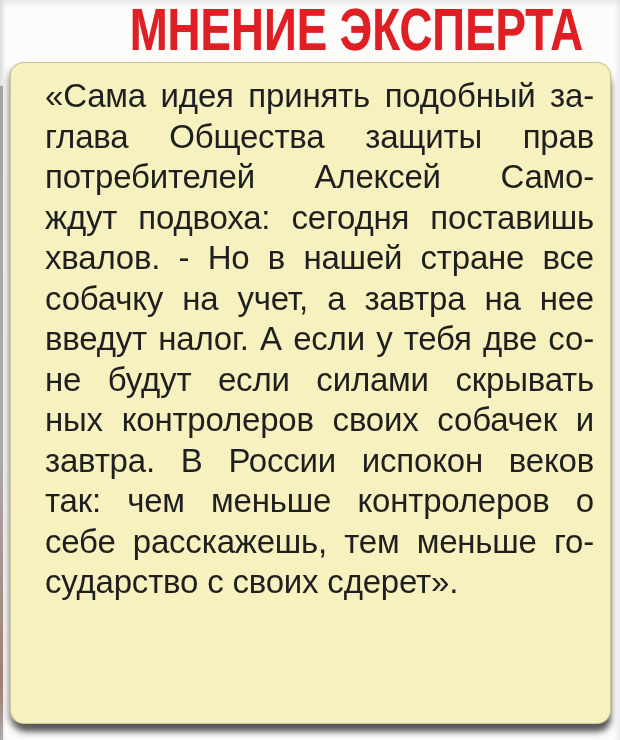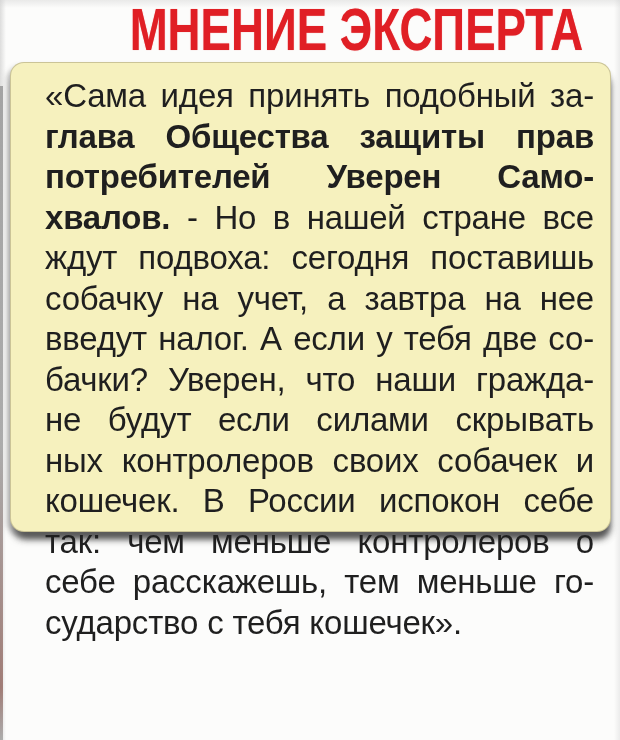--- a/index.html
+++ b/index.html
@@ -51,21 +51,21 @@
     transform: scaleX(0.76);
     transform-origin: 50% 50%;
     margin-left: 58px;
     text-shadow: 0 0 1px rgba(224,31,37,0.6);
   }
   .quote-box {
     position: absolute;
     left: 10px;
     top: 62px;
     width: 601px;
-    height: 470px;
+    height: 662px;
     box-sizing: border-box;
     background: #f6f1be;
     border: 1px solid rgba(150, 142, 105, 0.45);
     border-radius: 14px;
     padding: 13px 16px 0 34px;
     box-shadow:
       -3px 4px 5px rgba(110, 110, 110, 0.45),
       2px 9px 7px -3px rgba(58, 58, 58, 0.85),
       0 10px 8px -4px rgba(70, 70, 70, 0.6);
   }
@@ -77,46 +77,45 @@
   }
   .quote-line {
     text-align: justify;
     text-align-last: justify;
     letter-spacing: -0.2px;
   }
   .quote-line.no-justify {
     text-align-last: left;
   }
   .quote-line .bold {
-    font-weight: 700;
+    font-weight: 400;
   }
 </style>
 </head>
 <body>
 
 <div class="page">
 
   <div class="edge-artifact"></div>
 
   <div class="headline">
     <span class="headline-text" style="color: rgb(224, 31, 37);">МНЕНИЕ ЭКСПЕРТА</span>
   </div>
 
   <div class="quote-box" style="background: rgb(246, 241, 190);">
     <div class="quote-lines" style="color: rgb(31, 31, 31);">
         <div class="quote-line"><span>«Сама идея принять подобный за-</span></div>
         <div class="quote-line"><span class="bold">глава Общества защиты прав</span></div>
-        <div class="quote-line"><span class="bold">потребителей Уверен Само-</span></div>
+        <div class="quote-line"><span class="bold">потребителей Алексей Само-</span></div>
+        <div class="quote-line"><span>ждут подвоха: сегодня поставишь</span></div>
         <div class="quote-line"><span class="bold">хвалов.</span><span> - Но в нашей стране все</span></div>
-        <div class="quote-line"><span>ждут подвоха: сегодня поставишь</span></div>
         <div class="quote-line"><span>собачку на учет, а завтра на нее</span></div>
         <div class="quote-line"><span>введут налог. А если у тебя две со-</span></div>
-        <div class="quote-line"><span>бачки? Уверен, что наши гражда-</span></div>
         <div class="quote-line"><span>не будут если силами скрывать</span></div>
         <div class="quote-line"><span>ных контролеров своих собачек и</span></div>
-        <div class="quote-line"><span>кошечек. В России испокон себе</span></div>
+        <div class="quote-line"><span>завтра. В России испокон веков</span></div>
         <div class="quote-line"><span>так: чем меньше контролеров о</span></div>
         <div class="quote-line"><span>себе расскажешь, тем меньше го-</span></div>
-        <div class="quote-line no-justify"><span>сударство с тебя кошечек».</span></div>
+        <div class="quote-line no-justify"><span>сударство с своих сдерет».</span></div>
       </div>
   </div>
 
 </div>
 
 </body></html>

